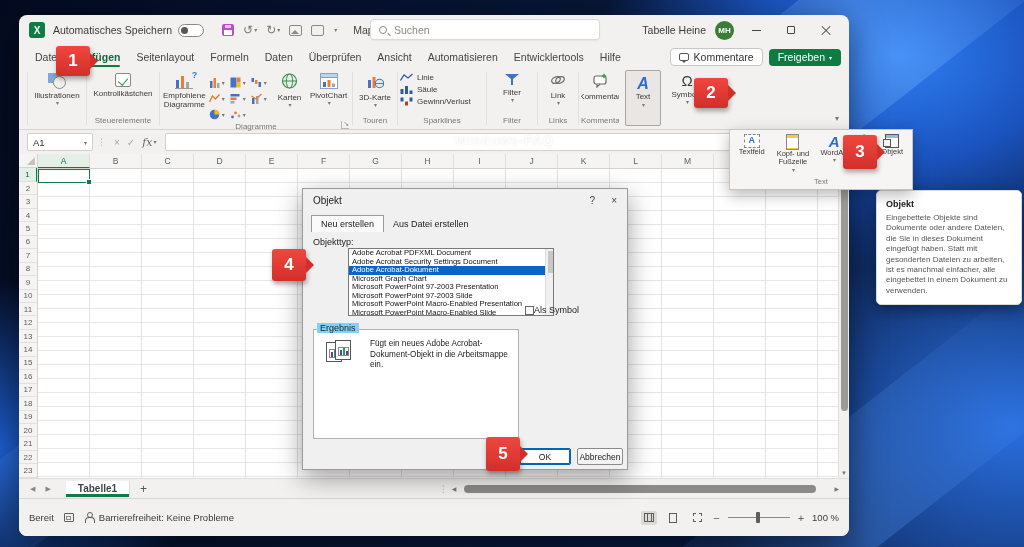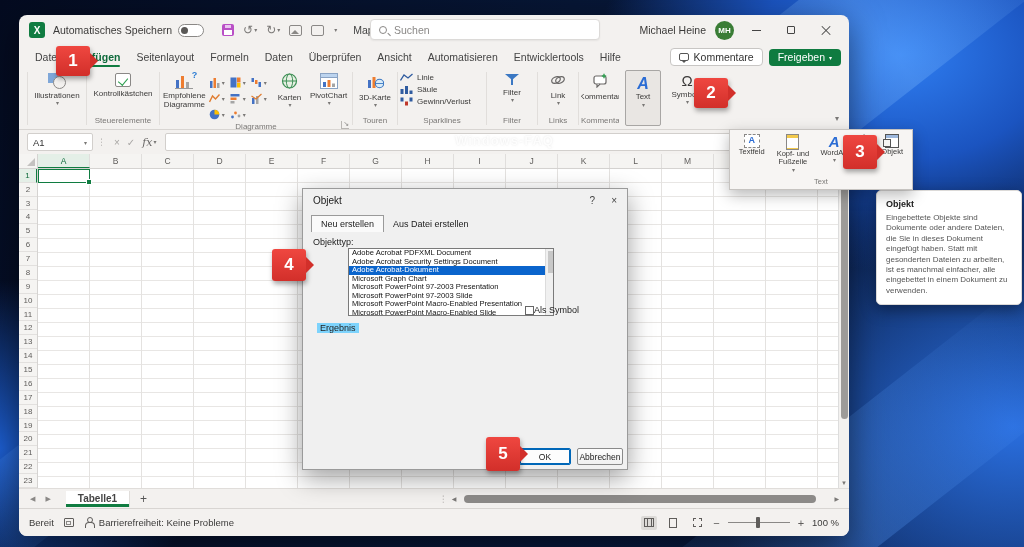--- a/index.html
+++ b/index.html
@@ -134,21 +134,21 @@
   .shnav{color:#8a8886;font-size:7px;padding:0 5px;}
   .shtab{background:#fff;font-weight:bold;padding:2px 12px 3px;position:relative;margin-left:10px;border-right:1px solid #e0ddda;}
   .shtab::after{content:"";position:absolute;left:0;right:0;bottom:0;height:2.2px;background:#107c41;}
   .shadd{padding:0 10px;color:#555;font-size:12px;}
   .hscroll{margin-left:auto;display:flex;align-items:center;gap:4px;padding-right:4px;}
   .htrack{width:370px;height:8px;position:relative;}
   .hthumb{position:absolute;left:4px;top:0;width:352px;height:8px;background:#8c8a88;border-radius:4px;}
   .harr{font-size:6px;color:#7a7876;}
 
   
-  .sbar{height:28px;display:flex;align-items:center;padding:0 10px;border-top:1px solid #d8d5d2;font-size:9.5px;color:#3b3a39;border-radius:0 0 8px 8px;background:#f3f1ef;gap:10px;}
+  .sbar{height:38px;display:flex;align-items:center;padding:0 10px;border-top:1px solid #d8d5d2;font-size:9.5px;color:#3b3a39;border-radius:0 0 8px 8px;background:#f3f1ef;gap:10px;}
   .recico{width:10px;height:9px;border:1.1px solid #5f5d5b;border-radius:1px;position:relative;}
   .recico::after{content:"";position:absolute;inset:1.5px;border:1px solid #8a8886;}
   .person{width:10px;height:11px;position:relative;}
   .person::before{content:"";position:absolute;left:3px;top:0;width:4px;height:4px;border-radius:50%;border:1.1px solid #5f5d5b;}
   .person::after{content:"";position:absolute;left:1px;top:5px;width:8px;height:5px;border:1.1px solid #5f5d5b;border-bottom:none;border-radius:4px 4px 0 0;}
   .sright{margin-left:auto;display:flex;align-items:center;gap:8px;}
   .vico{width:16px;height:14px;display:flex;align-items:center;justify-content:center;border-radius:2px;}
   .vico.on{background:#dcdad7;}
   .vg{width:10px;height:9px;border:1.1px solid #5f5d5b;background:repeating-linear-gradient(to right,transparent 0 2.3px,#5f5d5b 2.3px 3.3px);}
   .vp{width:8px;height:10px;border:1.1px solid #5f5d5b;}
@@ -233,21 +233,21 @@
         <span class="qic pic"></span>
         <span class="qic"></span>
         <span class="dd"></span>
       </div>
       <span class="doc">Mappe1 - E...</span>
       <div class="search">
         <span class="mag"></span>
         <span>Suchen</span>
       </div>
       <div class="tright">
-        <span>Michael Heine</span>
+        <span>Tabelle Heine</span>
         <div class="avatar">MH</div>
         <div class="wbtn">
             <span class="mini-g"></span>
           </div>
         <div class="wbtn">
             <span class="max-g"></span>
           </div>
         <div class="wbtn">
             <span class="close-g"></span>
           </div>
@@ -651,20 +651,31 @@
         <div class="lrow">Microsoft Graph Chart</div>
         <div class="lrow">Microsoft PowerPoint 97-2003 Presentation</div>
         <div class="lrow">Microsoft PowerPoint 97-2003 Slide</div>
         <div class="lrow">Microsoft PowerPoint Macro-Enabled Presentation</div>
         <div class="lrow">Microsoft PowerPoint Macro-Enabled Slide</div>
       </div>
     <div class="alssym">
       <span class="cbx"></span>
       <span>Als Symbol</span>
     </div>
+    <div class="grpbox">
+      <div class="ergico">
+        <span class="page p1">
+            <span class="chart"></span>
+          </span>
+        <span class="page p2">
+            <span class="chart"></span>
+          </span>
+      </div>
+      <div class="ergtxt">Fügt ein neues Adobe Acrobat-Dokument-Objekt in die Arbeitsmappe ein.</div>
+    </div>
     <div class="grplab">Ergebnis</div>
     <div class="dbtn ok">OK</div>
     <div class="dbtn cancel">Abbrechen</div>
   </div>
 
   <div class="tip">
     <div class="tt">Objekt</div>
     <div class="tb">Eingebettete Objekte sind Dokumente oder andere Dateien, die Sie in dieses Dokument eingefügt haben. Statt mit gesonderten Dateien zu arbeiten, ist es manchmal einfacher, alle eingebettet in einem Dokument zu verwenden.</div>
   </div>
 

